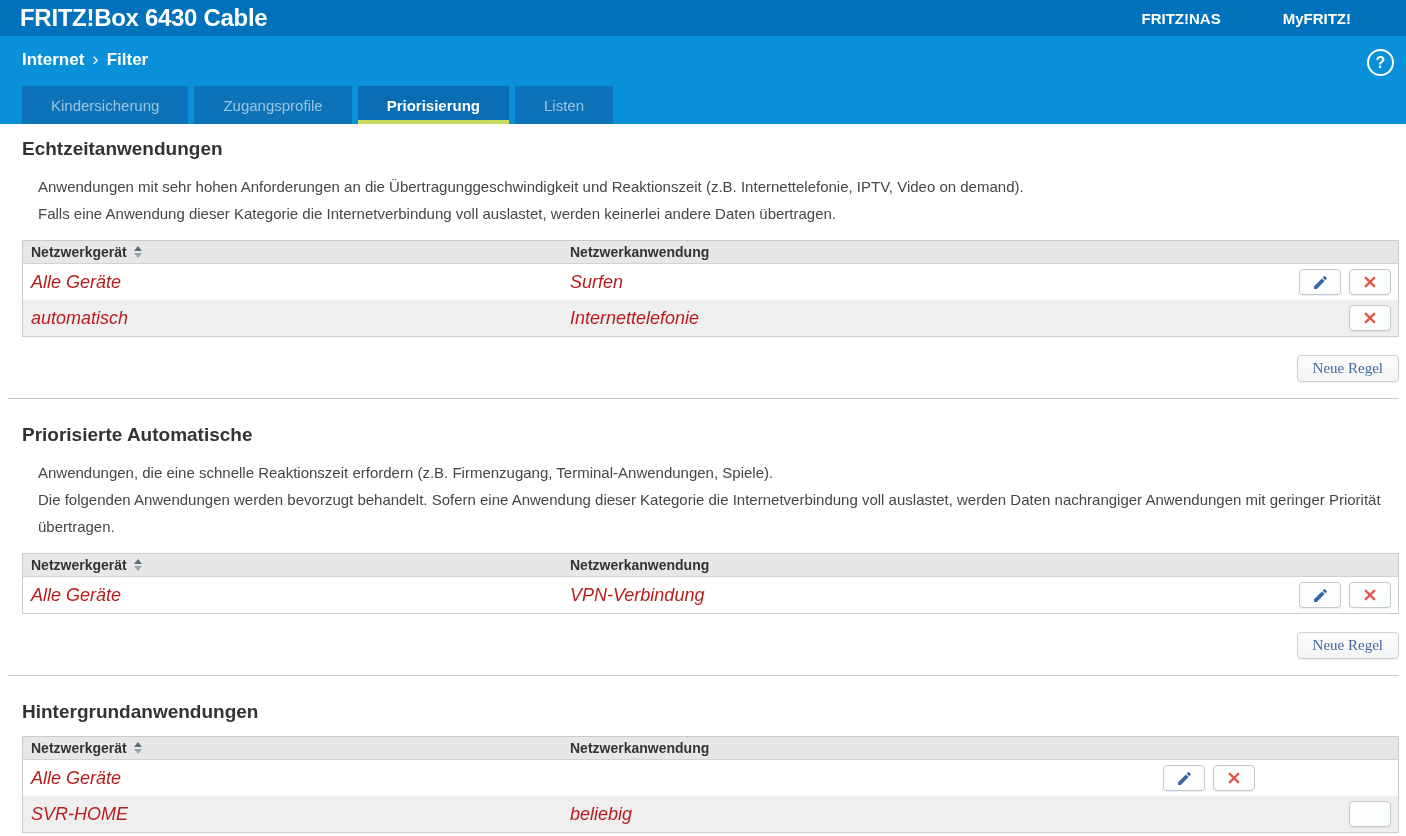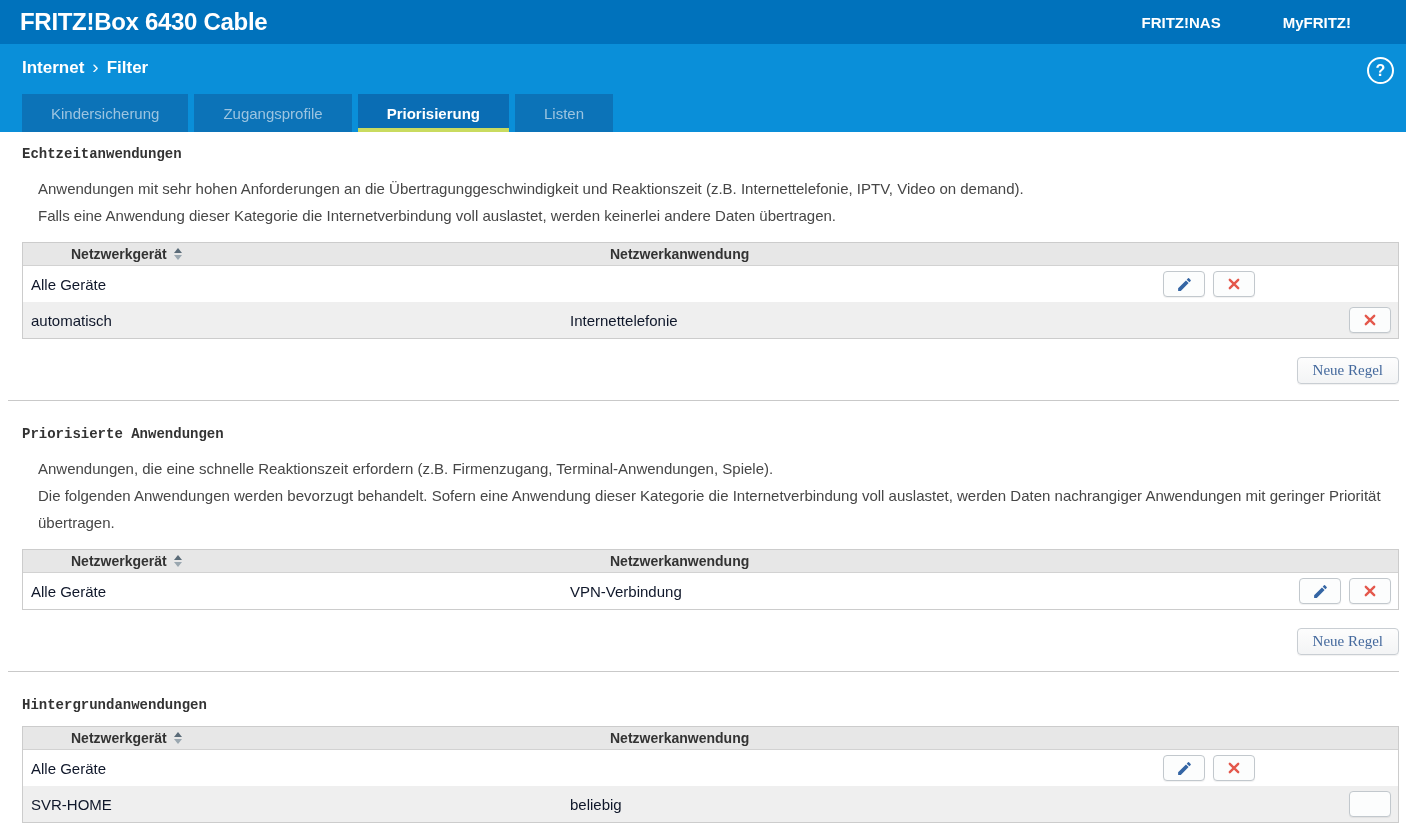--- a/index.html
+++ b/index.html
@@ -7,21 +7,21 @@
   body {
     font-family: "Liberation Sans", sans-serif;
     background: #ffffff;
     color: #3c3c3c;
     overflow: hidden;
     position: relative;
   }
 
   
   .topbar {
-    height: 44px;
+    height: 36px;
     background: #0072bc;
     display: flex;
     align-items: center;
     justify-content: space-between;
     padding: 0 55px 0 20px;
   }
   .app-title {
     color: #fff;
     font-size: 24px;
     font-weight: 700;
@@ -103,24 +103,23 @@
 
   
   .content { padding: 0 7px 0 8px; }
   .app-section { padding-left: 14px; }
   .app-section.divided {
     border-top: 1px solid #c9c9c9;
     margin-top: 16px;
   }
   .sec-title {
     margin-top: 14px;
-    font-size: 14px;
+    font-size: 19px;
     font-weight: 700;
     color: #333;
-    font-family: Liberation Mono, monospace;
   }
   .app-section.divided .sec-title { margin-top: 25px; }
   .sec-desc { margin-top: 13px; margin-left: 16px; }
   .desc-line {
     font-size: 15px;
     line-height: 27px;
     color: #464646;
   }
 
   
@@ -130,33 +129,32 @@
   }
   .t-head, .t-row {
     display: grid;
     grid-template-columns: 547px 1fr 136px;
     align-items: center;
   }
   .t-head {
     background: #e7e7e7;
     height: 23px;
     border-bottom: 1px solid #d2d2d2;
-    padding-left: 40px;
   }
   .th {
     font-size: 14px;
     font-weight: 700;
     color: #333;
     display: flex;
     align-items: center;
   }
   .col-device.th, .col-device.td { padding-left: 8px; }
   .t-row { height: 36px; background: #fff; }
   .t-row.alt { background: #efefef; }
-  .td { font-size: 15px; color: #0f172a; }
+  .td { font-size: 18px; color: #b91c1c; font-style: italic; }
   .col-actions.td {
     display: flex;
     justify-content: flex-end;
     gap: 8px;
     padding-right: 7px;
   }
 
   
   .sort { display: inline-flex; flex-direction: column; gap: 2px; margin-left: 7px; cursor: pointer; }
   .sort i { display: block; width: 0; height: 0; }
@@ -236,20 +234,21 @@
             </span>
         </div>
         <div class="col-app th">
             <span>Netzwerkanwendung</span>
           </div>
         <div class="col-actions th"></div>
       </div>
       <div class="t-body">
   <div class="t-row">
     <div class="col-device td">Alle Geräte</div>
+    <div class="col-app td">Surfen</div>
     <div class="col-actions td">
       <button class="act-btn">
         <span style="display:flex">
           <svg width="17" height="17" viewBox="0 0 24 24">
                     <path d="M3 17.25V21h3.75L17.8 9.94l-3.75-3.75L3 17.25zM20.7 7.04c.39-.39.39-1.02 0-1.41l-2.34-2.34a.996.996 0 0 0-1.41 0l-1.83 1.83 3.75 3.75 1.83-1.83z" fill="#3465a4"></path>
                   </svg>
         </span>
       </button>
       <button class="act-btn">
         <span style="display:flex">
@@ -276,21 +275,21 @@
     </div>
   </div>
 </div>
     </div>
     <div class="btn-row">
       <button class="btn-new">Neue Regel</button>
     </div>
   </section>
 
   <section class="app-section divided">
-    <h3 class="sec-title">Priorisierte Anwendungen</h3>
+    <h3 class="sec-title">Priorisierte Automatische</h3>
     <div class="sec-desc">
         <div class="desc-line">Anwendungen, die eine schnelle Reaktionszeit erfordern (z.B. Firmenzugang, Terminal-Anwendungen, Spiele).</div>
         <div class="desc-line">Die folgenden Anwendungen werden bevorzugt behandelt. Sofern eine Anwendung dieser Kategorie die Internetverbindung voll auslastet, werden Daten nachrangiger Anwendungen mit geringer Priorität übertragen.</div>
       </div>
     <div class="rule-table">
       <div class="t-head">
         <div class="col-device th">
           <span>Netzwerkgerät</span>
           <span class="sort">
               <i class="s-up"></i>

